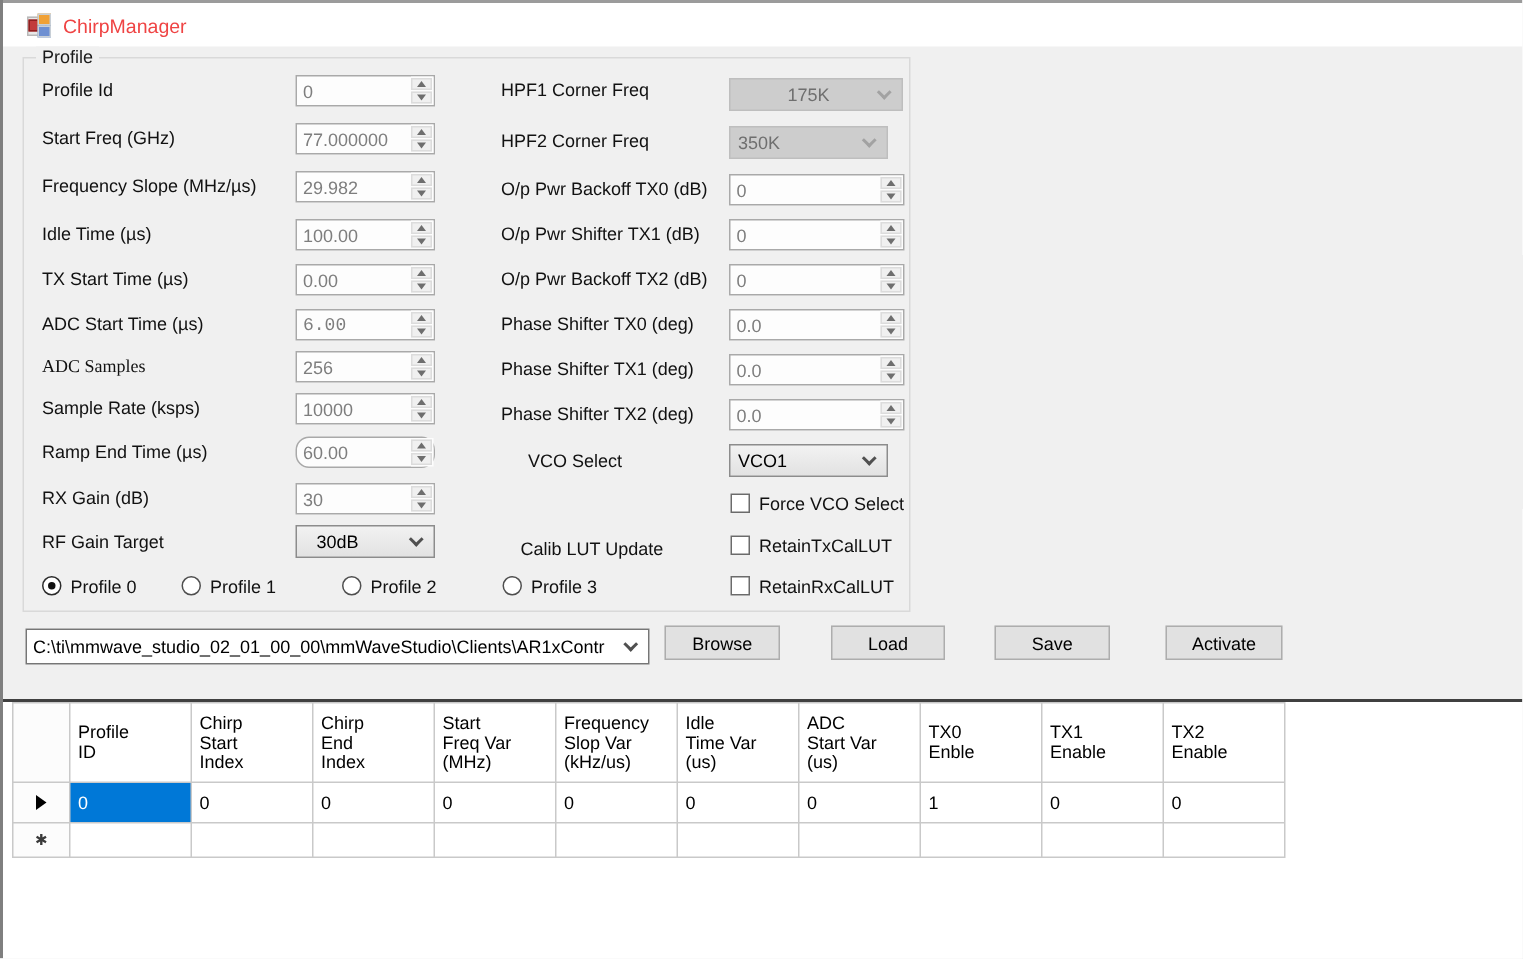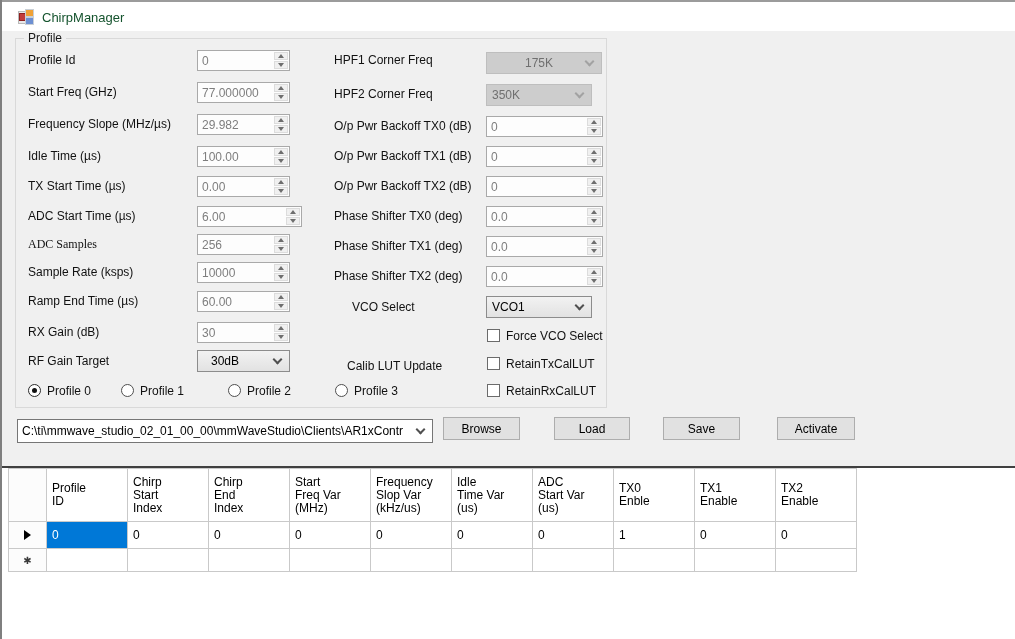--- a/index.html
+++ b/index.html
@@ -9,21 +9,21 @@
 
   .border-top { position:absolute; left:0; top:0; width:1015px; height:2px; background:#9b9b9b; }
   .border-left { position:absolute; left:0; top:0; width:2px; height:639px; background:#7f7f7f; }
 
   .titlebar { position:absolute; left:2px; top:2px; width:1013px; height:29px; background:#ffffff; }
   .app-icon { position:absolute; left:16px; top:7px; width:17px; height:16px; }
   .app-icon .frame { position:absolute; left:0; top:2px; width:13px; height:13px; background:#e8e8e8; border:1px solid #b9b9b9; }
   .app-icon .sq-red { position:absolute; left:1px; top:4px; width:7px; height:8px; background:#c23b3b; border:1px solid #8f1f1f; }
   .app-icon .sq-orange { position:absolute; left:7px; top:0; width:9px; height:8px; background:#f0a135; border:1px solid #c8cfd6; }
   .app-icon .sq-blue { position:absolute; left:7px; top:8px; width:9px; height:8px; background:#6d8fd2; border:1px solid #c8cfd6; }
-  .title-text { position:absolute; left:40px; top:8px; font-size:13px; color:#14532d; }
+  .title-text { position:absolute; left:40px; top:8px; font-size:13px; color:#ef4444; }
 
   .dialog-panel { position:absolute; left:2px; top:31px; width:1013px; height:435px; background:#f0f0f0; }
 
   .groupbox { position:absolute; left:15px; top:38px; width:592px; height:370px; border:1px solid #d9d9d9; }
   .groupbox-label { position:absolute; left:24px; top:31px; background:#f0f0f0; padding:0 4px; font-size:12px; }
 
   .lbl { position:absolute; font-size:12px; color:#111; white-space:nowrap; }
 
   .spinner { position:absolute; height:21px; border:1px solid #a9a9a9; background:#fdfdfd; display:flex; }
   .spinner .val { flex:1; color:#7e7e7e; font-size:12px; padding:3px 0 0 4px; overflow:hidden; white-space:nowrap; }
@@ -146,21 +146,21 @@
     <span class="val">0.00</span>
     <span class="btns">
         <span class="sbtn">
           <span class="arr-up"></span>
         </span>
         <span class="sbtn">
           <span class="arr-dn"></span>
         </span>
       </span>
   </div>
-  <div class="spinner" style="left:197px; top:206px; width:105px;">
+  <div class="spinner" style="left:197px; top:206px; width:93px;font-family:Liberation Mono, monospace;">
     <span class="val">6.00</span>
     <span class="btns">
         <span class="sbtn">
           <span class="arr-up"></span>
         </span>
         <span class="sbtn">
           <span class="arr-dn"></span>
         </span>
       </span>
   </div>
@@ -179,21 +179,21 @@
     <span class="val">10000</span>
     <span class="btns">
         <span class="sbtn">
           <span class="arr-up"></span>
         </span>
         <span class="sbtn">
           <span class="arr-dn"></span>
         </span>
       </span>
   </div>
-  <div class="spinner" style="left:197px; top:291px; width:93px;">
+  <div class="spinner" style="left:197px; top:291px; width:93px;border-radius:9px;">
     <span class="val">60.00</span>
     <span class="btns">
         <span class="sbtn">
           <span class="arr-up"></span>
         </span>
         <span class="sbtn">
           <span class="arr-dn"></span>
         </span>
       </span>
   </div>
@@ -210,21 +210,21 @@
   </div>
 
   <div class="combo enabled" style="left:197px; top:350px; width:93px;padding-left:8px;">
     <span class="val">30dB</span>
     <span class="chev"></span>
   </div>
 
   <div class="lbl" style="left:334px; top:53px;">HPF1 Corner Freq</div>
   <div class="lbl" style="left:334px; top:87px;">HPF2 Corner Freq</div>
   <div class="lbl" style="left:334px; top:119px;">O/p Pwr Backoff TX0 (dB)</div>
-  <div class="lbl" style="left:334px; top:149px;">O/p Pwr Backoff TX1 (dB)</div>
+  <div class="lbl" style="left:334px; top:149px;">O/p Pwr Shifter TX1 (dB)</div>
   <div class="lbl" style="left:334px; top:179px;">O/p Pwr Backoff TX2 (dB)</div>
   <div class="lbl" style="left:334px; top:209px;">Phase Shifter TX0 (deg)</div>
   <div class="lbl" style="left:334px; top:239px;">Phase Shifter TX1 (deg)</div>
   <div class="lbl" style="left:334px; top:269px;">Phase Shifter TX2 (deg)</div>
   <div class="lbl" style="left:352px; top:300px;">VCO Select</div>
   <div class="lbl" style="left:347px; top:359px;">Calib LUT Update</div>
 
   <div class="combo disabled" style="left:486px; top:52px; width:116px;text-align:center;">
     <span class="val">175K</span>
     <span class="chev"></span>

